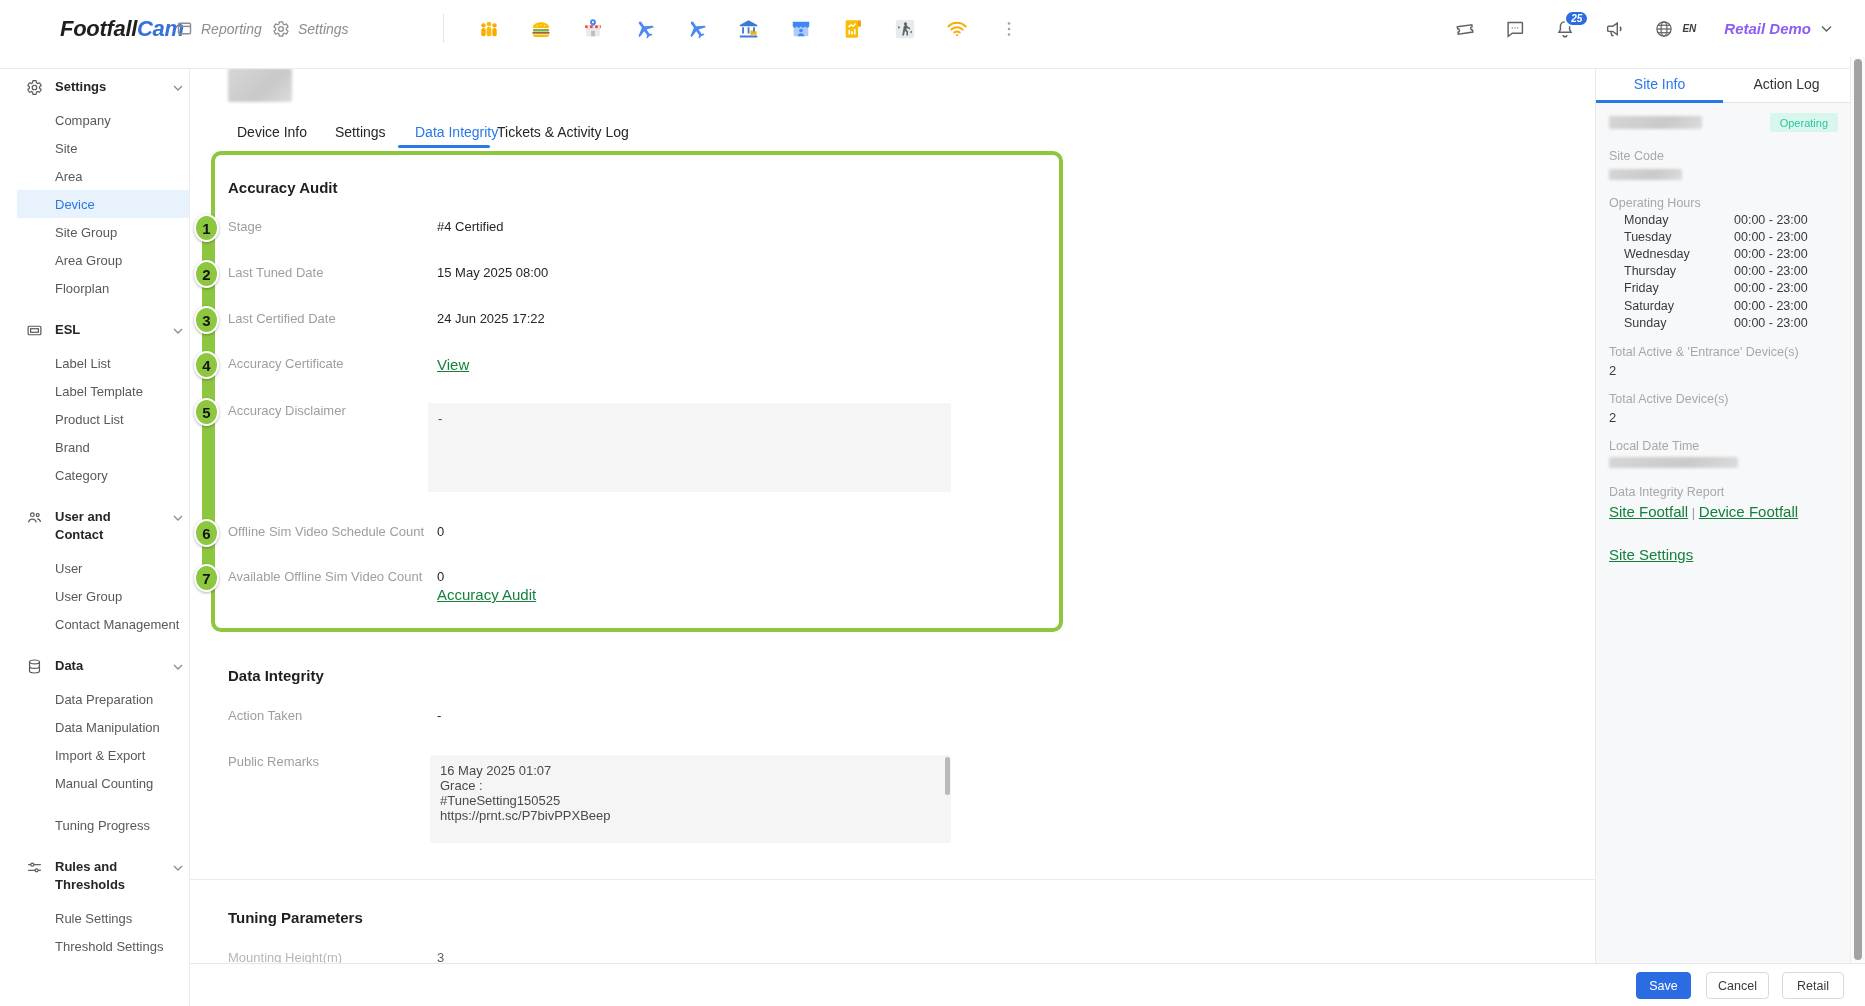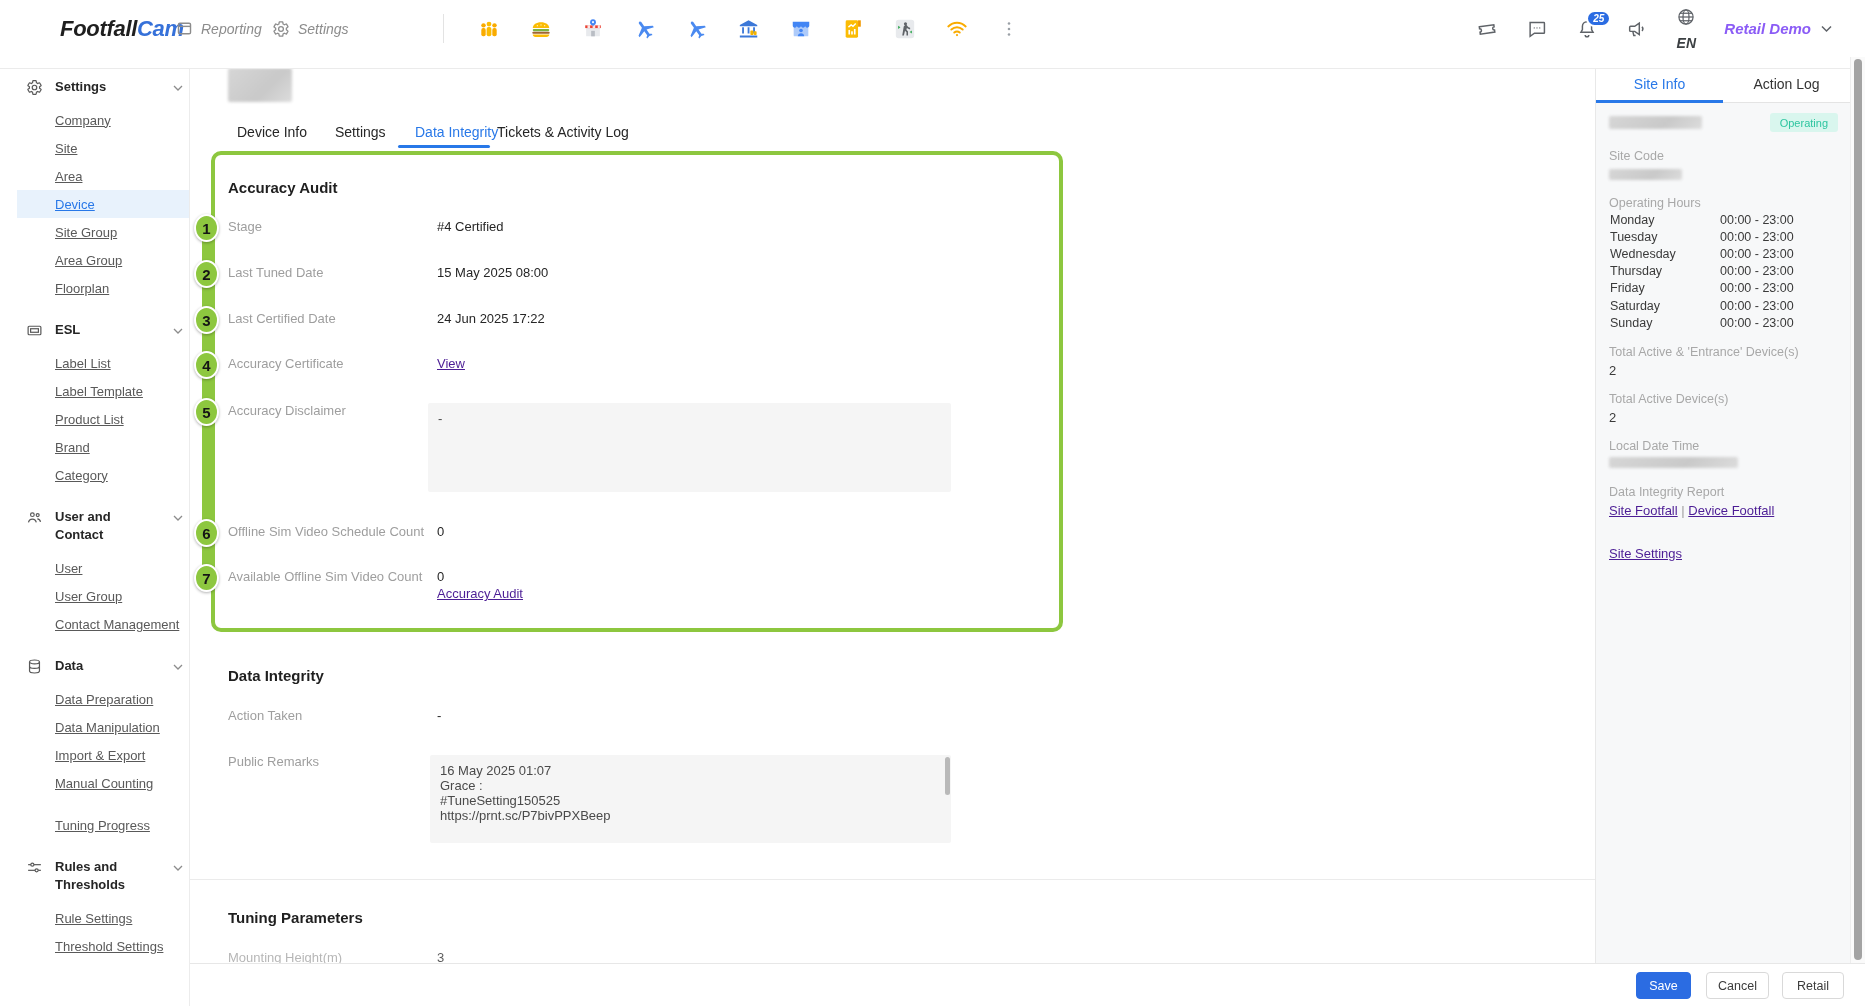--- a/index.html
+++ b/index.html
@@ -13,66 +13,66 @@
   .logo .p1 { color:#1f1f1f; } .logo .p2 { color:#3671d9; }
   .nav-menu-item { position:absolute; top:0; height:57px; display:flex; align-items:center; gap:8px; color:#8c8c8c; font-size:14px; cursor:pointer; }
   .nav-reporting { left:176px; } .nav-settings { left:272px; }
   .nav-vdiv { position:absolute; left:443px; top:14px; height:29px; width:1px; background:#e3e3e3; }
   .nav-apps { position:absolute; left:478px; top:0; height:57px; display:flex; align-items:center; gap:30px; }
   .nav-apps .appico { width:22px; height:22px; display:flex; align-items:center; justify-content:center; cursor:pointer; }
   .nav-right { position:absolute; right:33px; top:0; height:57px; display:flex; align-items:center; gap:28px; }
   .nav-right .ico { width:22px; height:22px; color:#5f6368; cursor:pointer; position:relative; }
   .bell-wrap { position:relative; }
   .badge { position:absolute; top:-8px; right:-13px; background:#2b6ce2; color:#fff; font-size:10px; font-weight:bold; border:2px solid #fff; border-radius:9px; padding:1px 5px; line-height:11px; }
-  .lang { display:flex; align-items:center; gap:8px; color:#3c4043; font-size:14px; font-weight:bold; cursor:pointer;flex-direction:column; }
+  .lang { display:flex; align-items:center; gap:8px; color:#3c4043; font-size:10px; font-weight:bold; cursor:pointer; }
   .account { display:flex; align-items:center; gap:10px; color:#8b5cf6; font-size:15px; font-weight:bold; cursor:pointer; }
 
   
   .sidebar { position:absolute; top:57px; left:0; width:190px; bottom:0; background:#fff; border-right:1px solid #ececec; overflow:hidden; z-index:20; }
   .sb-inner { padding-top:16px; }
   .sb-section + .sb-section { margin-top:14px; }
   .sb-head { display:flex; align-items:flex-start; padding:5px 6px 5px 26px; min-height:28px; gap:12px; cursor:pointer; }
   .sb-head-label { font-size:13px; font-weight:bold; color:#262626; line-height:18px; flex:1; }
   .sb-ico { width:17px; height:17px; flex:0 0 17px; margin-top:1px; color:#595959; }
   .sb-chev { width:10px; height:10px; color:#8c8c8c; margin-top:5px; }
   .sb-items { margin-top:5px; }
-  .sb-item { height:28px; display:flex; align-items:center; padding-left:55px; font-size:13px; color:#595959; cursor:pointer;text-decoration:underline; }
+  .sb-item { height:28px; display:flex; align-items:center; padding-left:55px; font-size:13px; color:#595959; cursor:pointer; }
   .sb-item.active { background:#e8f2fc; color:#2878e8; margin-left:17px; padding-left:38px; }
 
   
   .main { position:absolute; left:190px; top:57px; width:1405px; bottom:43px; background:#fff; overflow:hidden; }
   .blurbox { background:linear-gradient(135deg,#d6d6d6,#c9c9c9 60%,#dcdcdc); filter:blur(1.5px); border-radius:2px; }
   .device-name-blur { position:absolute; left:38px; top:11px; width:64px; height:34px; }
   .mtab { position:absolute; top:62px; height:26px; display:flex; align-items:center; font-size:14px; color:#262626; cursor:pointer; }
   .mtab.active { color:#2878e8; }
   .mtab-underline { position:absolute; left:208px; top:88px; width:92px; height:3px; background:#2878e8; border-radius:2px; }
 
   .anno-box { position:absolute; left:21px; top:94px; width:852px; height:481px; border:4px solid #8dc73f; border-radius:10px; z-index:1; }
   .callout-line { position:absolute; left:12px; top:171px; width:9px; height:350px; background:#8dc73f; border-radius:4px; z-index:2; }
   .callout { position:absolute; left:4px; width:25px; height:28px; border-radius:50%; background:#8dc73f; border:2px solid #fff; box-shadow:0 1px 3px rgba(0,0,0,.3); color:#151515; font-weight:bold; font-size:15px; display:flex; align-items:center; justify-content:center; z-index:3; }
 
   .sec-title { position:absolute; left:38px; font-size:15px; font-weight:bold; color:#1f1f1f; }
   .a-label { position:absolute; left:38px; font-size:13px; color:#9e9e9e; }
   .a-value { position:absolute; left:247px; font-size:13px; color:#262626; }
-  a.link, .link { color:#4c1d95; text-decoration:underline; cursor:pointer; font-size:13px; }
+  a.link, .link { color:#15803d; text-decoration:underline; cursor:pointer; font-size:15px; }
   .ta { position:absolute; background:#f5f5f5; border-radius:2px; font-size:13px; color:#4a4a4a; padding:8px 10px; line-height:15px; }
   .pr-text { white-space:pre-line; }
   .pr-scrollbar { position:absolute; right:1px; top:2px; width:5px; height:38px; background:#b9b9b9; border-radius:3px; }
   .divider { position:absolute; left:0; top:822px; width:1405px; height:1px; background:#ebebeb; }
 
   
   .rpanel { position:absolute; left:1595px; top:57px; width:255px; bottom:43px; background:#f7f8f9; border-left:1px solid #e8e8e8; overflow:hidden; }
   .rtabs { position:absolute; left:0; top:8px; width:100%; height:38px; background:#fff; border-bottom:1px solid #e4e4e4; display:flex; }
   .rtab { width:50%; display:flex; align-items:center; justify-content:center; font-size:14px; color:#333; cursor:pointer; position:relative; }
   .rtab.active { color:#2878e8; }
   .rtab.active::after { content:""; position:absolute; left:0; bottom:-1px; width:100%; height:3px; background:#2878e8; }
   .r-label { position:absolute; left:13px; font-size:12.5px; color:#a8a8a8; }
   .r-value { position:absolute; left:13px; font-size:13px; color:#3a3a3a; }
   .status-badge { position:absolute; right:12px; top:56px; height:19px; display:flex; align-items:center; padding:0 10px; background:#d9f6ee; color:#2ec5a0; font-size:11px; border-radius:3px; }
-  .hours { position:absolute; left:14px; top:154px; width:220px; }
+  .hours { position:absolute; left:28px; top:154px; width:220px; }
   .hour-row { display:flex; height:17.2px; align-items:center; font-size:12.5px; color:#3a3a3a; }
   .hour-row .day { width:110px; }
   .r-links { position:absolute; left:13px; top:446px; font-size:13px; color:#9e9e9e; }
 
   
   .footer { position:absolute; left:190px; right:0; bottom:0; height:43px; background:#fff; border-top:1px solid #e7e7e7; z-index:40; }
   .btn { position:absolute; top:8px; height:27px; border-radius:4px; font-size:12.5px; font-family:inherit; display:flex; align-items:center; justify-content:center; cursor:pointer; }
   .btn-save { right:174px; width:55px; background:#2b6ce2; border:1px solid #2b6ce2; color:#fff; }
   .btn-plain { background:#fff; border:1px solid #d9d9d9; color:#3c3c3c; }
   .btn-cancel { right:96px; width:63px; }

